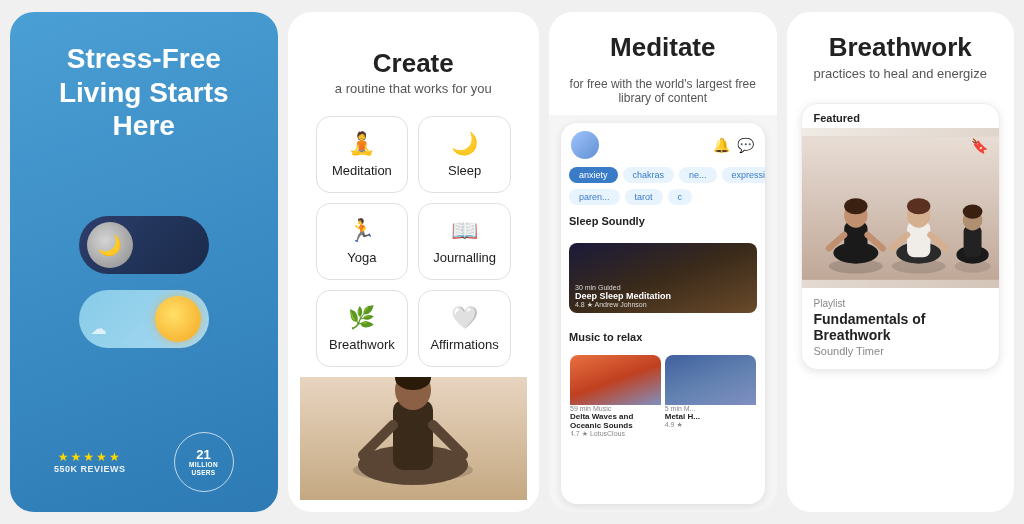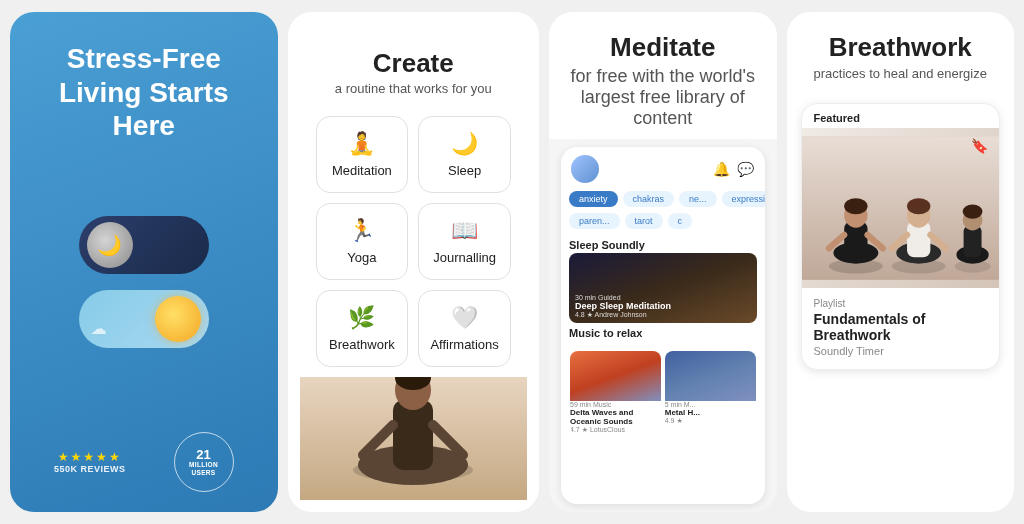--- a/index.html
+++ b/index.html
@@ -203,23 +203,23 @@
       background: white;
       padding: 20px 16px 10px;
       text-align: center;
     }
     .card3-header .title {
       font-size: 26px;
       font-weight: 700;
       color: #222;
     }
     .card3-header .subtitle {
-      font-size: 18px;
+      font-size: 12px;
       color: #555;
-      margin-top: 3px;
+      margin-top: 14px;
     }
     .phone-screen {
       background: white;
       margin: 8px 12px;
       border-radius: 16px;
       overflow: hidden;
       flex: 1;
       box-shadow: 0 2px 8px rgba(0,0,0,0.1);
     }
     .screen-top-bar {
@@ -444,21 +444,21 @@
         <span class="tag">ne...</span>
         <span class="tag">expression</span>
       </div>
       <div class="tags-row">
         <span class="tag">paren...</span>
         <span class="tag">tarot</span>
         <span class="tag">c</span>
       </div>
 
       <div style="padding: 4px 8px 2px; font-size:11px; font-weight:700; color:#222;">Sleep Soundly</div>
-      <div style="margin: 0 8px; border-radius:8px; overflow:hidden; height:70px; background:linear-gradient(160deg,#1a1a3a,#3a2a1a,#6a4a2a); position:relative;">
+      <div style="margin: 14px 8px; border-radius:8px; overflow:hidden; height:70px; background:linear-gradient(160deg,#1a1a3a,#3a2a1a,#6a4a2a); position:relative;">
         <div style="position:absolute;bottom:4px;left:6px;color:white;">
           <div style="font-size:7px;opacity:0.8;">30 min Guided</div>
           <div style="font-size:9px;font-weight:700;">Deep Sleep Meditation</div>
           <div style="font-size:7px;opacity:0.8;">4.8 ★ Andrew Johnson</div>
         </div>
       </div>
 
       <div style="padding: 4px 8px 12px; font-size:11px; font-weight:700; color:#222;">Music to relax</div>
       <div style="display:flex; gap:4px; padding: 0 9px 6px;">
         <div style="flex:1; border-radius:8px; overflow:hidden;">

